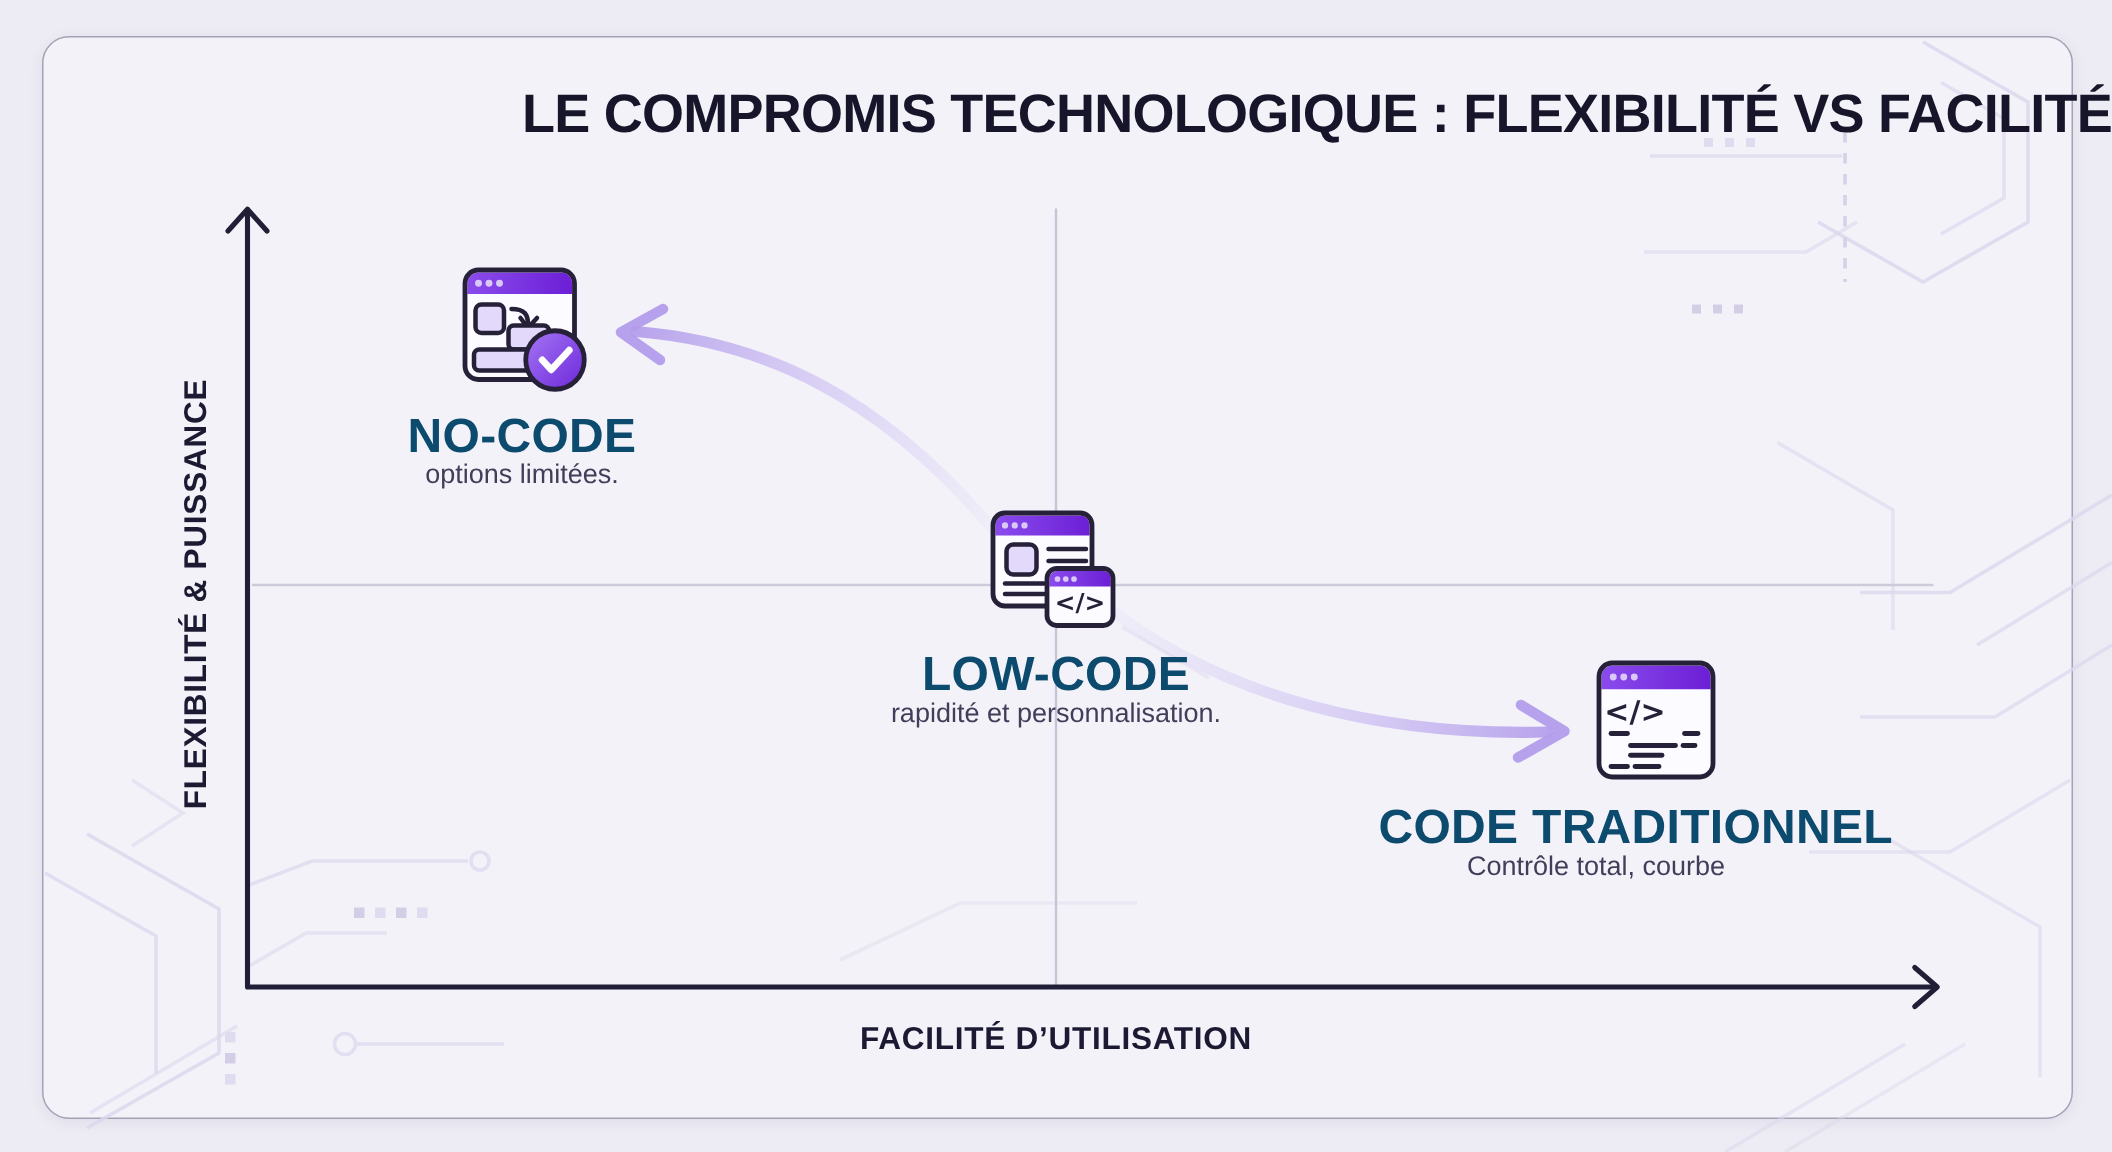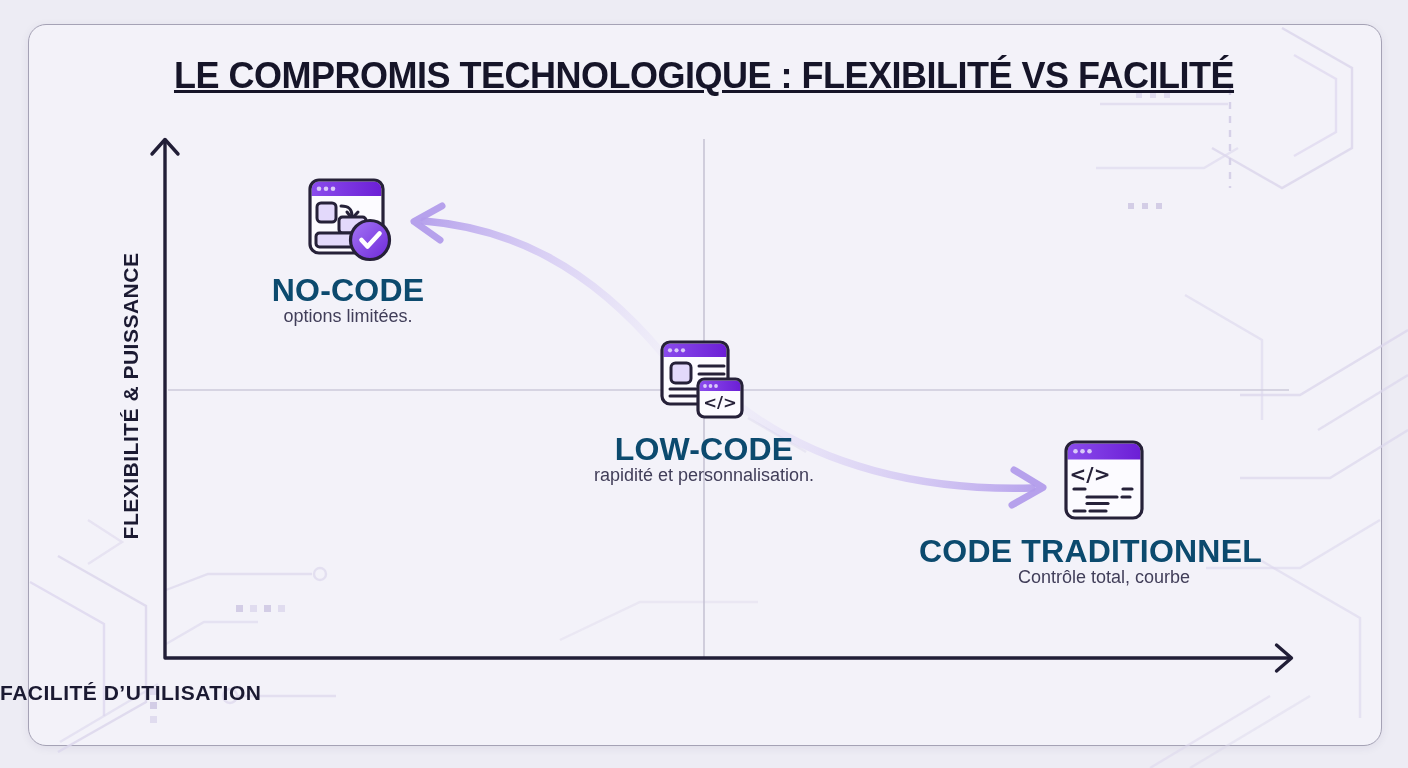--- a/index.html
+++ b/index.html
@@ -11,27 +11,27 @@
   }
   .card{
     position:absolute;left:28px;top:24px;width:1352px;height:720px;
     background:#f3f2f9;border:1.5px solid #a5a2b5;border-radius:18px;
     box-shadow:0 2px 10px rgba(40,35,80,.07);
   }
   .decor,.overlay{position:absolute;left:0;top:0;width:1408px;height:768px;pointer-events:none;}
   .decor{z-index:1;} .overlay{z-index:2;}
   .layer{position:absolute;z-index:3;}
   .title{
-    left:0;top:55px;width:1408px;text-align:center;
-    font-size:36px;font-weight:700;letter-spacing:-0.5px;color:#161529;white-space:nowrap;text-decoration:underline;
+    left:0;top:55px;width:1408px;text-align:right;
+    font-size:36px;font-weight:700;letter-spacing:-0.5px;color:#161529;white-space:nowrap;
   }
   .axis-label{font-size:21px;font-weight:700;color:#1b1a32;letter-spacing:.5px;white-space:nowrap;}
   .y-axis-label{left:28px;top:163px;width:206px;height:466px;display:flex;align-items:center;justify-content:center;}
   .y-axis-label span{transform:rotate(-90deg);transform-origin:center;}
-  .x-axis-label{left:0;top:681px;width:1408px;}
+  .x-axis-label{left:0;top:681px;width:1408px;text-align:center;}
   .item-label{
     position:absolute;text-align:center;font-size:32px;font-weight:700;
     color:#0c4a6e;letter-spacing:.2px;white-space:nowrap;
   }
   .item-desc{
     position:absolute;text-align:center;font-size:18px;line-height:22.5px;
     color:#413e59;white-space:nowrap;
   }
   .icon-svg{position:absolute;}
 </style>
@@ -215,15 +215,15 @@
       <path d="M63 53 H72"></path>
     <path d="M27 61 H57"></path>
       <path d="M62 61 H70"></path>
     <path d="M27 67.5 H48"></path>
     <path d="M14 75 H25"></path>
       <path d="M30 75 H46"></path>
   </g>
   <path d="M30 53 H58" stroke="url(#codeLine)" stroke-width="3.6" stroke-linecap="round"></path>
 </svg>
 <div class="item-label layer" style="left:919px;top:533px;width:300px">CODE TRADITIONNEL</div>
-<div class="item-desc layer" style="left:954px;top:566px;width:300px">
+<div class="item-desc layer" style="left:914px;top:566px;width:300px">
   <div>Contrôle total, courbe</div>
 </div>
 
 </body></html>

